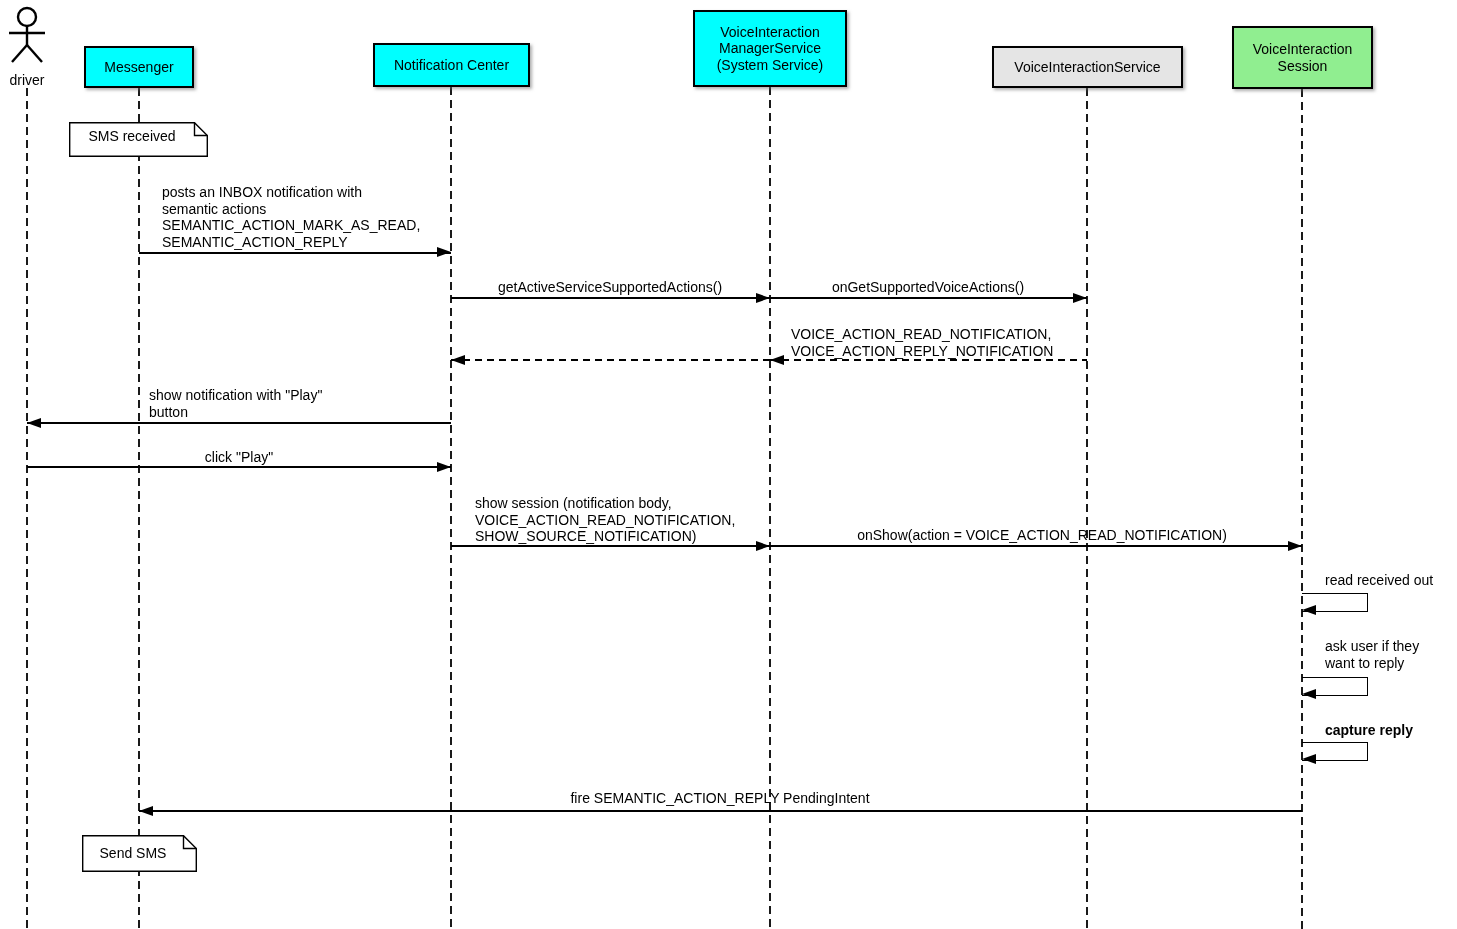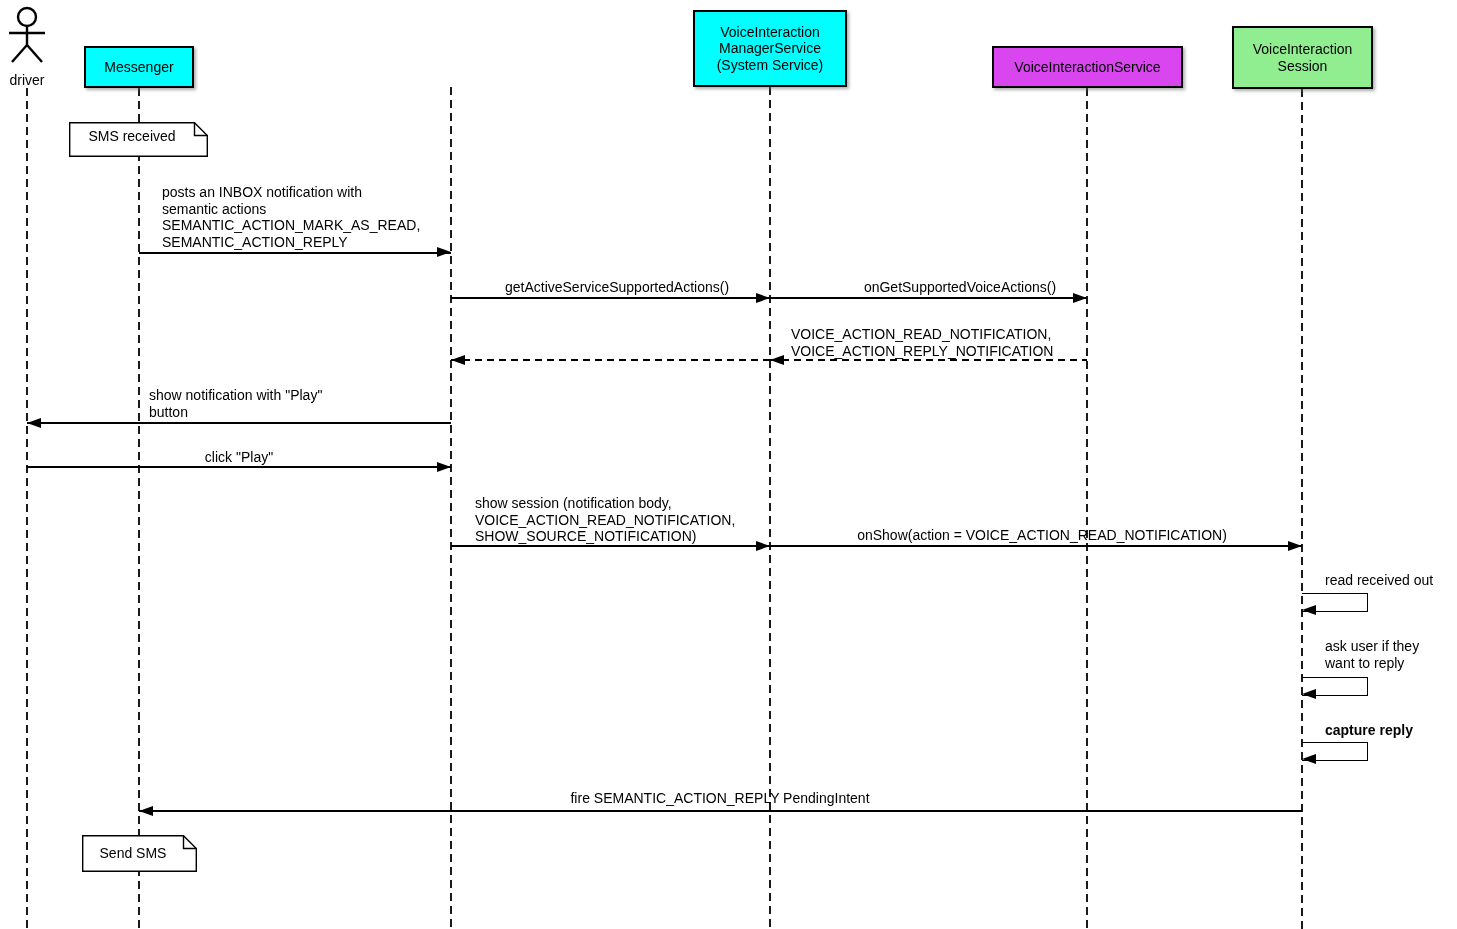--- a/index.html
+++ b/index.html
@@ -94,47 +94,48 @@
       <circle cx="22" cy="11" r="9"></circle>
       <line x1="22" y1="20" x2="22" y2="39"></line>
       <line x1="4" y1="27" x2="40" y2="27"></line>
       <line x1="22" y1="39" x2="7" y2="56"></line>
       <line x1="22" y1="39" x2="37" y2="56"></line>
     </svg>
     <div class="actor-label">driver</div>
   </div>
 
   <div class="pbox" style="left: 84px; top: 46px; width: 110px; height: 42px; background-color: rgb(0, 255, 255);">Messenger</div>
+  <div class="pbox" style="left: 373px; top: 43px; width: 157px; height: 44px; background-color: rgb(0, 255, 255);">Notification Center</div>
   <div class="pbox" style="left: 693px; top: 10px; width: 154px; height: 77px; background-color: rgb(0, 255, 255);">VoiceInteraction
 ManagerService
 (System Service)</div>
-  <div class="pbox" style="left: 992px; top: 46px; width: 191px; height: 42px; background-color: #d946ef;">VoiceInteractionService</div>
+  <div class="pbox" style="left: 992px; top: 46px; width: 191px; height: 42px; background-color: #e5e5e5;">VoiceInteractionService</div>
   <div class="pbox" style="left: 1232px; top: 26px; width: 141px; height: 63px; background-color: rgb(144, 238, 144);">VoiceInteraction
 Session</div>
 
   <div class="note" style="left:69px; top:122px; width:139px; height:29px;">
     <svg width="139" height="35" viewBox="0 0 139 35">
       <path d="M0.7,0.7 H125.5 L138.3,13.5 V34.3 H0.7 Z" fill="#ffffff" stroke="#000" stroke-width="1.4"></path>
       <path d="M125.5,0.7 V13.5 H138.3" fill="none" stroke="#000" stroke-width="1.4"></path>
     </svg>
     <span class="note-text">SMS received</span>
   </div>
 
   <div class="mlabel" style="left:162px; top:184px;">posts an INBOX notification with
 semantic actions
 SEMANTIC_ACTION_MARK_AS_READ,
 SEMANTIC_ACTION_REPLY</div>
   <div class="mline" style="left:139px; top:252px; width:312px;"></div>
   <div class="arrow right" style="left:437px; top:247.2px;"></div>
 
-  <div class="mlabel center" style="left:610px; top:279px;margin-left:7px;">getActiveServiceSupportedActions()</div>
+  <div class="mlabel center" style="left:610px; top:279px;">getActiveServiceSupportedActions()</div>
   <div class="mline" style="left:451px; top:297.2px; width:319px;"></div>
   <div class="arrow right" style="left:756px; top:292.5px;"></div>
 
-  <div class="mlabel center" style="left:928px; top:279px;margin-left:32px;">onGetSupportedVoiceActions()</div>
+  <div class="mlabel center" style="left:928px; top:279px;">onGetSupportedVoiceActions()</div>
   <div class="mline" style="left:770px; top:297.2px; width:317px;"></div>
   <div class="arrow right" style="left:1073px; top:292.5px;"></div>
 
   <div class="mlabel" style="left:791px; top:326px;">VOICE_ACTION_READ_NOTIFICATION,
 VOICE_ACTION_REPLY_NOTIFICATION</div>
   <div class="mline dashed" style="left:770px; top:359.2px; width:317px;"></div>
   <div class="arrow left" style="left:770px; top:354.5px;"></div>
   <div class="mline dashed" style="left:451px; top:359.2px; width:319px;"></div>
   <div class="arrow left" style="left:451px; top:354.5px;"></div>
 

